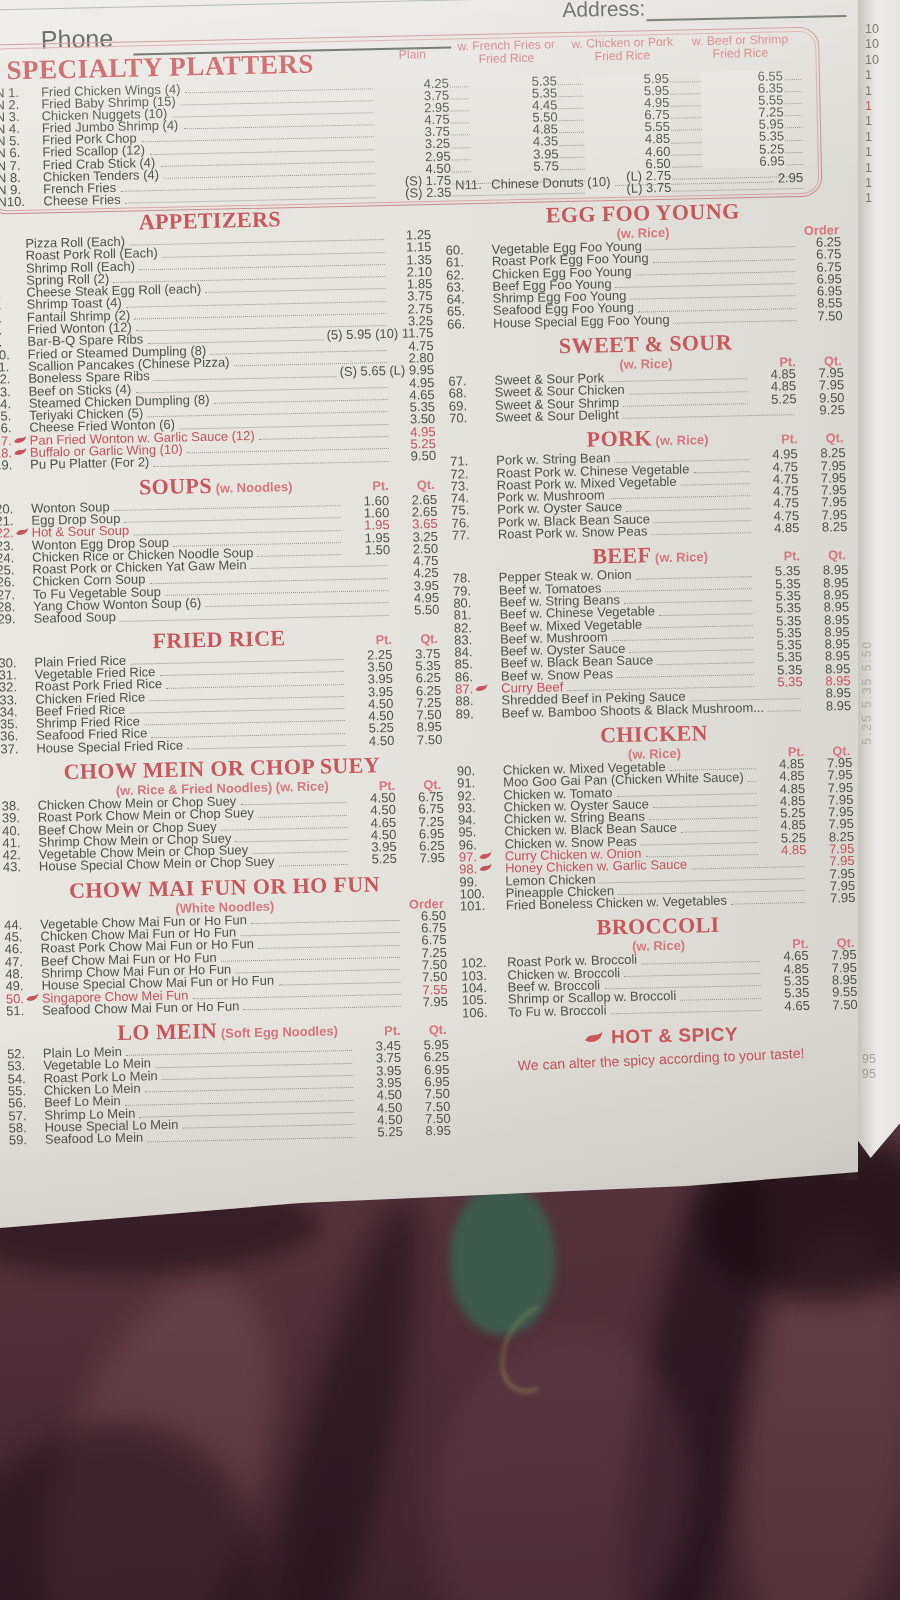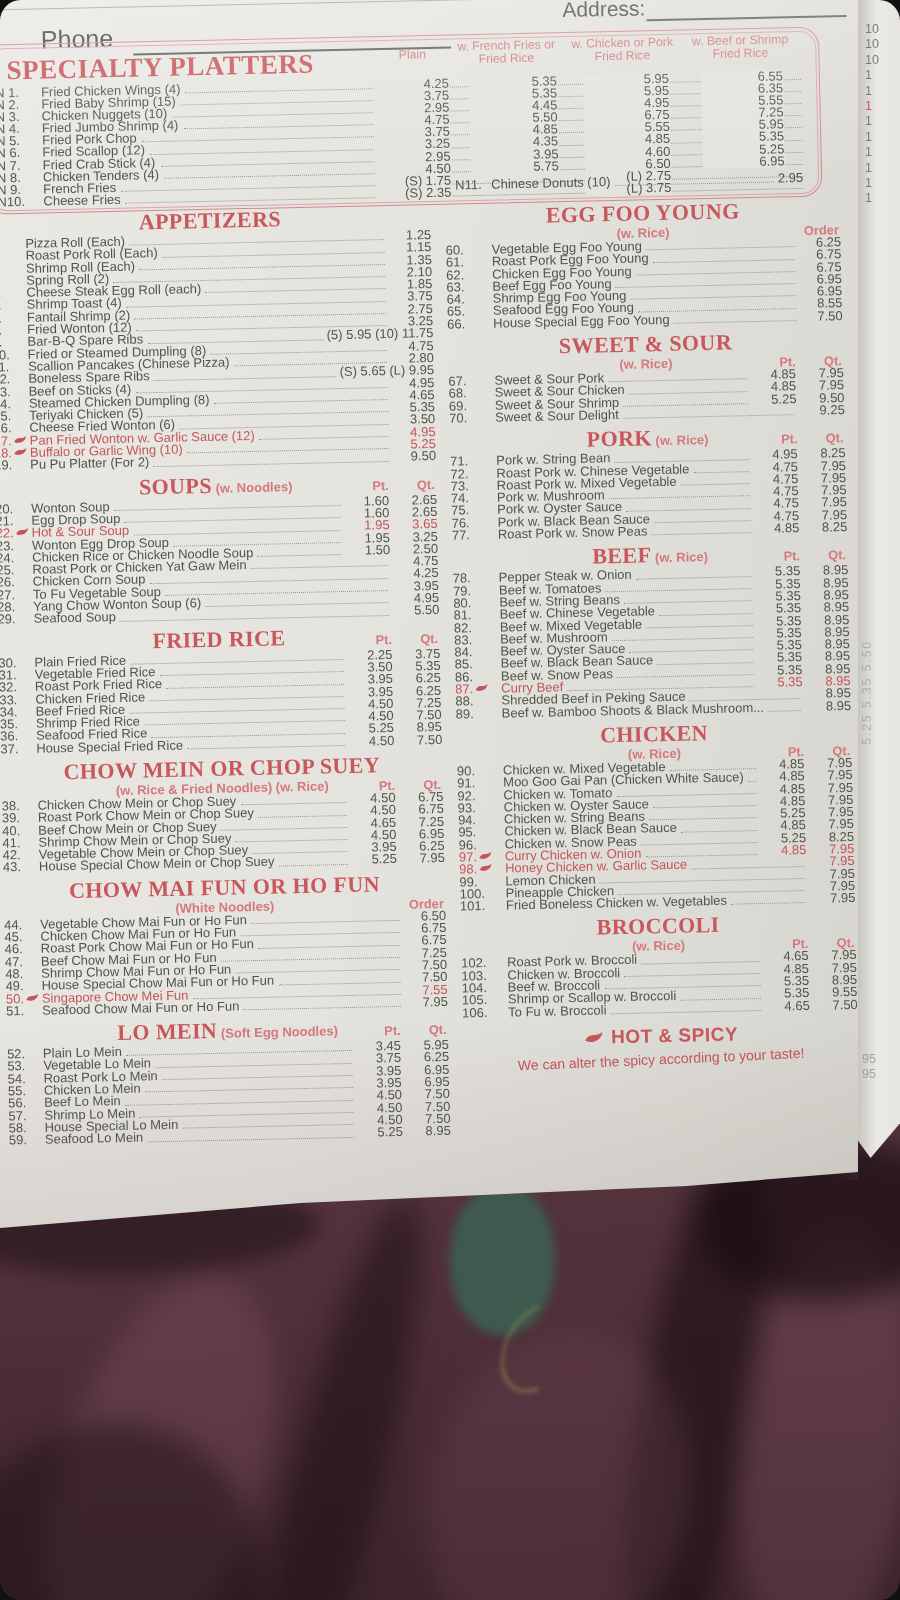--- a/index.html
+++ b/index.html
@@ -1,18 +1,18 @@
 <!DOCTYPE html>
 <html><head>
 <meta charset="utf-8">
 <style>
   html,body{margin:0;padding:0;background:#111;}
   .photo{position:relative;width:900px;height:1600px;overflow:hidden;
     font-family:"Liberation Sans",sans-serif;
-    background:linear-gradient(178deg,#3a2129 0%,#5e3a45 22%,#6d4450 40%,#5c3842 62%,#4f2f39 82%,#3b222b 100%);border-radius:21px;}
+    background:linear-gradient(178deg,#3a2129 0%,#5e3a45 22%,#6d4450 40%,#5c3842 62%,#4f2f39 82%,#3b222b 100%);}
   
   .fold{position:absolute;border-radius:50%;filter:blur(14px);}
   .f1{left:300px;top:1190px;width:90px;height:520px;background:rgba(28,14,20,.55);transform:rotate(14deg);}
   .f2{left:640px;top:1130px;width:110px;height:560px;background:rgba(25,12,18,.6);transform:rotate(9deg);}
   .f3{left:60px;top:1270px;width:200px;height:420px;background:rgba(134,86,97,.35);transform:rotate(18deg);}
   .f4{left:740px;top:1230px;width:170px;height:430px;background:rgba(137,90,101,.3);transform:rotate(6deg);}
   .f5{left:-60px;top:1420px;width:320px;height:360px;background:rgba(30,16,22,.5);transform:rotate(24deg);}
   .f6{left:430px;top:1330px;width:260px;height:340px;background:rgba(120,76,88,.28);transform:rotate(12deg);}
   .f7{left:700px;top:1140px;width:260px;height:160px;background:rgba(20,9,14,.65);transform:rotate(-4deg);}
   .f8{left:-40px;top:1185px;width:360px;height:90px;background:rgba(24,11,16,.5);transform:rotate(-2deg);filter:blur(10px);}

